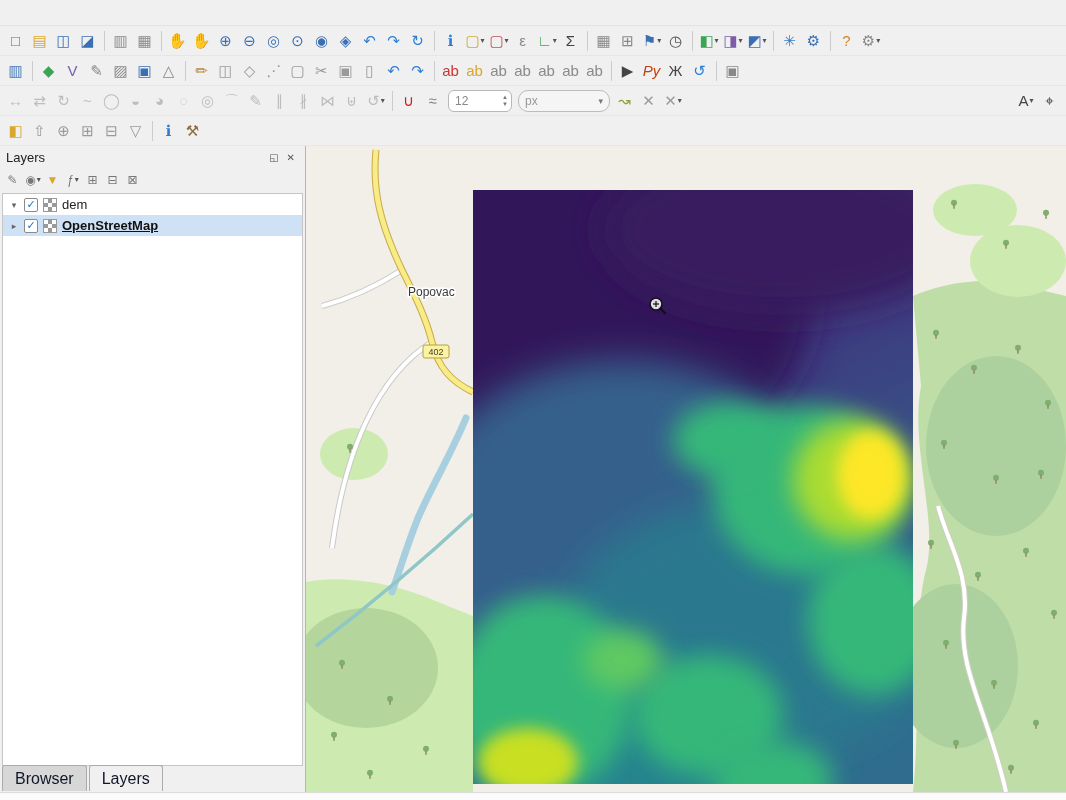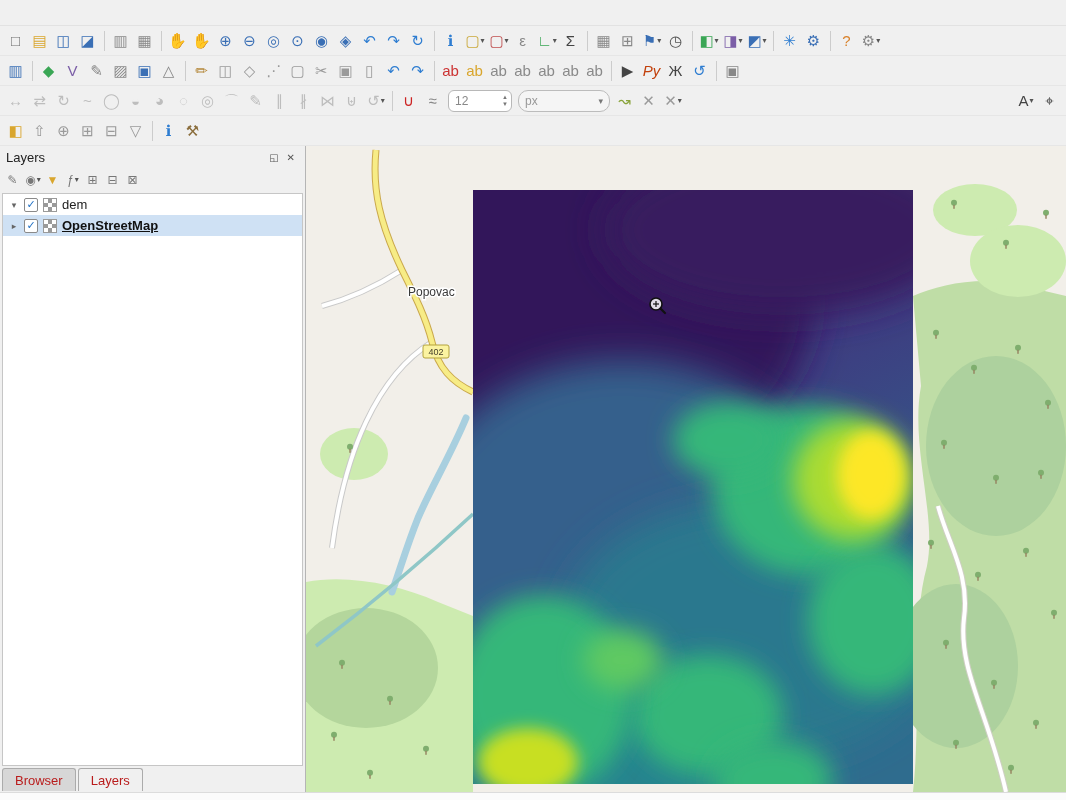--- a/index.html
+++ b/index.html
@@ -43,21 +43,21 @@
       linear-gradient(45deg,#9a9a9a 25%,#ffffff 25%,#ffffff 75%,#9a9a9a 75%);
     background-size:8px 8px; background-position:0 0,4px 4px; }
   .lname { font-size:13px; }
   .lname.osm { font-weight:bold; text-decoration:underline; color:#111; }
   .band { padding-left:58px; height:18px; color:#333; font-size:12px; display:flex; align-items:center; }
   .ramp-row { display:flex; gap:7px; padding-left:42px; padding-top:2px; }
   .ramp { width:15px; height:68px; border:1px solid #aaa;
     background:linear-gradient(to bottom,#fde725 0%,#5ec962 25%,#21918c 50%,#3b528b 75%,#440154 100%); }
   .ramp-labels { display:flex; flex-direction:column; justify-content:space-between; font-size:12px; color:#222; padding:1px 0; }
   .tabs { height:26px; display:flex; align-items:flex-end; gap:2px; padding:0 2px 1px 2px; }
-  .tab { padding:4px 12px 3px 12px; font-size:13px; background:#d7d7d7; border:1px solid #ababab; border-bottom:none; border-radius:3px 3px 0 0; color:#b91c1c; cursor:default; }
+  .tab { padding:4px 12px 3px 12px; font-size:16px; background:#d7d7d7; border:1px solid #ababab; border-bottom:none; border-radius:3px 3px 0 0; color:#0f172a; cursor:default; }
   .tab.active { background:#f0f0f0; font-weight:normal; }
 
   
   .map { flex:1; position:relative; background:#f2efe9; min-width:0; }
   .map svg { display:block; width:100%; height:100%; }
 
   .statusbar { height:8px; background:#fbfbfb; border-top:1px solid #dcdcdc; }
 </style>
 </head>
 <body>

